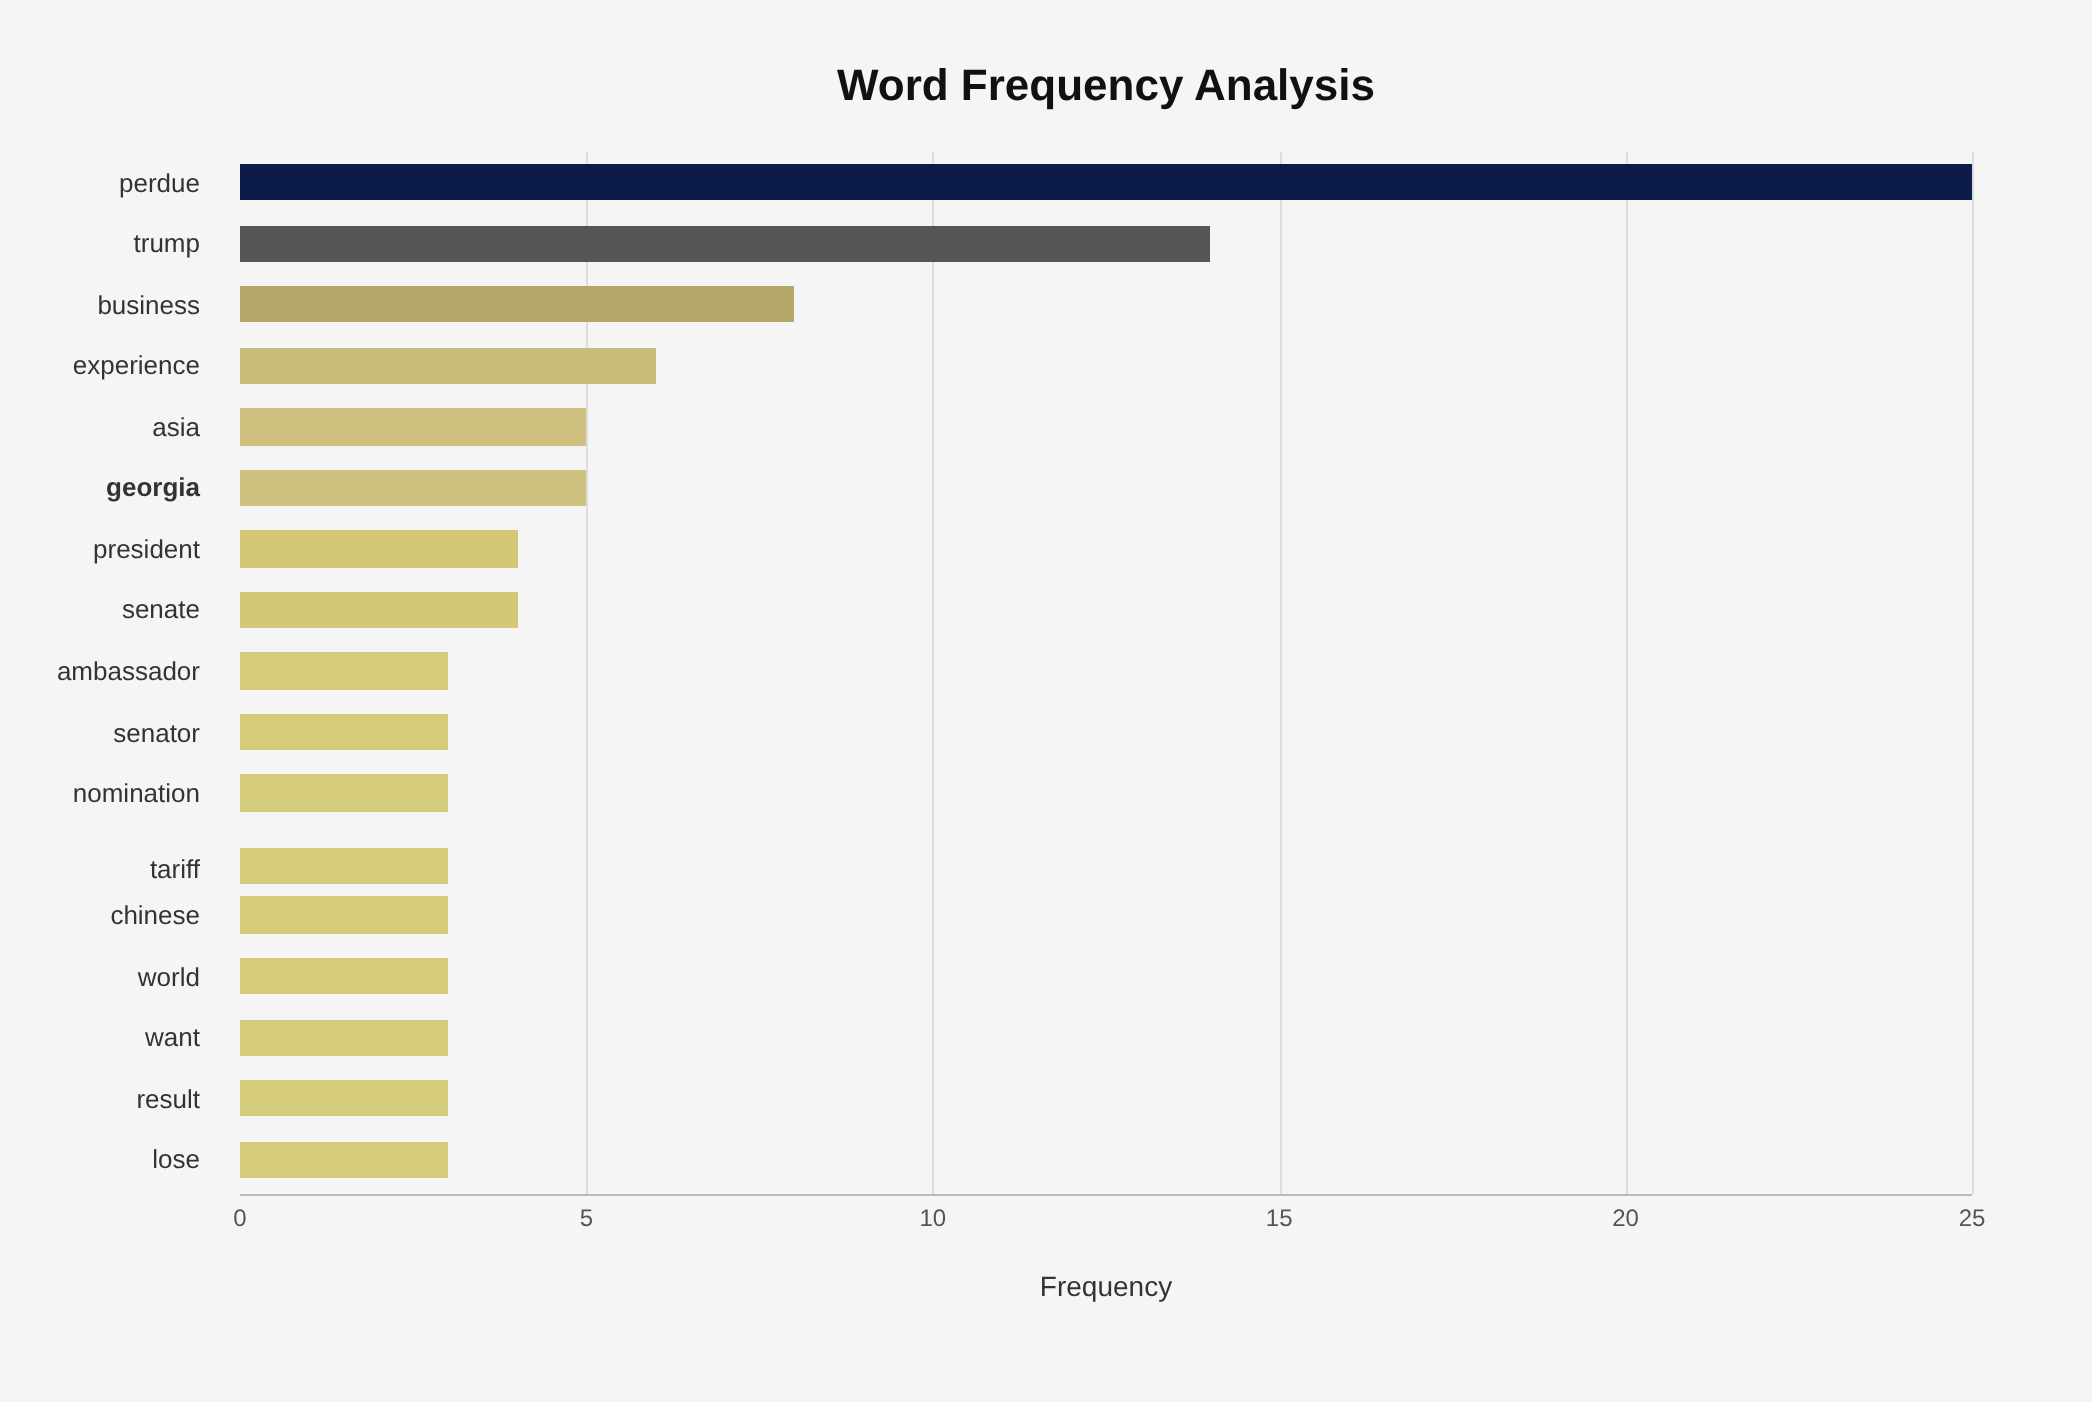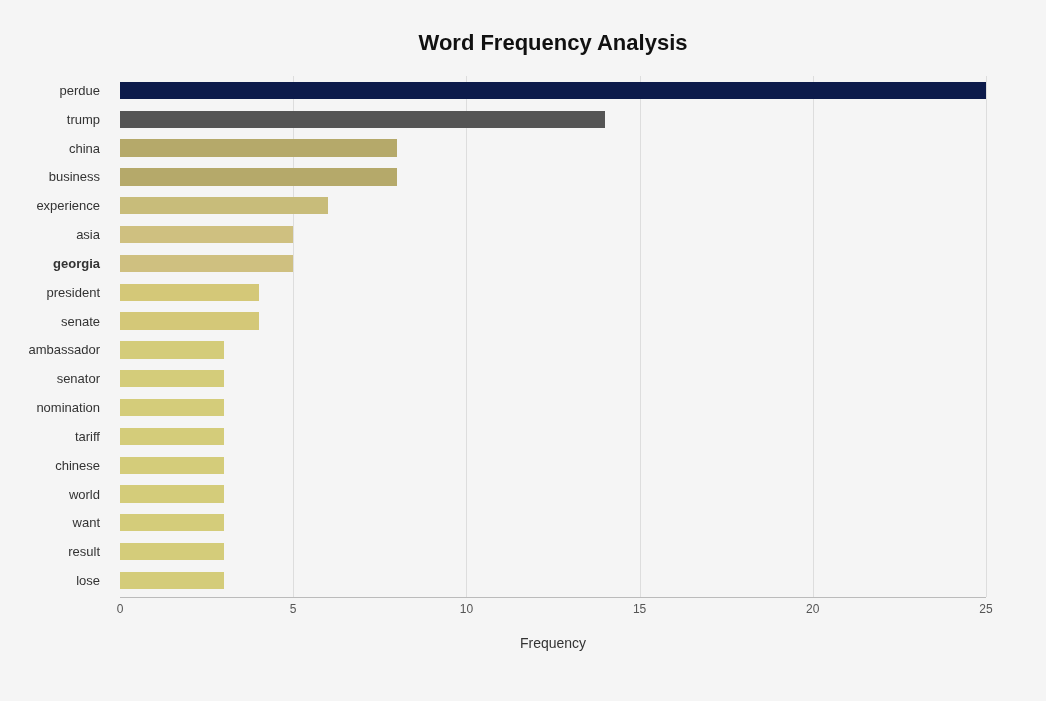--- a/index.html
+++ b/index.html
@@ -47,26 +47,20 @@
           <div style="height: 100%; width: 100%; background: rgb(13, 27, 75); min-width: 2px;"></div>
         </div>
       </div>
       <div style="display: flex; align-items: center; position: relative; flex: 1 1 0%;">
         <div style="width: 110px; text-align: right; padding-right: 10px; font-size: 13px; color: rgb(51, 51, 51); flex-shrink: 0; position: absolute; left: -120px;">trump</div>
         <div style="flex: 1 1 0%; height: 60%; display: flex; align-items: center; position: relative;">
           <div style="height: 100%; width: 56%; background: rgb(85, 85, 85); min-width: 2px;"></div>
         </div>
       </div>
       <div style="display: flex; align-items: center; position: relative; flex: 1 1 0%;">
-        <div style="width: 110px; text-align: right; padding-right: 10px; font-size: 13px; color: rgb(51, 51, 51); flex-shrink: 0; position: absolute; left: -120px;">china</div>
-        <div style="flex: 1 1 0%; height: 60%; display: flex; align-items: center; position: relative;">
-          <div style="height: 100%; width: 32%; background: rgb(181, 169, 106); min-width: 2px;"></div>
-        </div>
-      </div>
-      <div style="display: flex; align-items: center; position: relative; flex: 1 1 0%;">
         <div style="width: 110px; text-align: right; padding-right: 10px; font-size: 13px; color: rgb(51, 51, 51); flex-shrink: 0; position: absolute; left: -120px;">business</div>
         <div style="flex: 1 1 0%; height: 60%; display: flex; align-items: center; position: relative;">
           <div style="height: 100%; width: 32%; background: rgb(181, 169, 106); min-width: 2px;"></div>
         </div>
       </div>
       <div style="display: flex; align-items: center; position: relative; flex: 1 1 0%;">
         <div style="width: 110px; text-align: right; padding-right: 10px; font-size: 13px; color: rgb(51, 51, 51); flex-shrink: 0; position: absolute; left: -120px;">experience</div>
         <div style="flex: 1 1 0%; height: 60%; display: flex; align-items: center; position: relative;">
           <div style="height: 100%; width: 24%; background: rgb(200, 188, 122); min-width: 2px;"></div>
         </div>
@@ -106,21 +100,21 @@
         <div style="flex: 1 1 0%; height: 60%; display: flex; align-items: center; position: relative;">
           <div style="height: 100%; width: 12%; background: rgb(212, 204, 122); min-width: 2px;"></div>
         </div>
       </div>
       <div style="display: flex; align-items: center; position: relative; flex: 1 1 0%;">
         <div style="width: 110px; text-align: right; padding-right: 10px; font-size: 13px; color: rgb(51, 51, 51); flex-shrink: 0; position: absolute; left: -120px;">nomination</div>
         <div style="flex: 1 1 0%; height: 60%; display: flex; align-items: center; position: relative;">
           <div style="height: 100%; width: 12%; background: rgb(212, 204, 122); min-width: 2px;"></div>
         </div>
       </div>
-      <div style="display: flex; align-items: center; position: relative; flex: 1 1 0%; text-decoration: underline;">
+      <div style="display: flex; align-items: flex-end; position: relative; flex: 1 1 0%; text-decoration: underline;">
         <div style="width: 110px; text-align: right; padding-right: 10px; font-size: 13px; color: rgb(51, 51, 51); flex-shrink: 0; position: absolute; left: -120px;">tariff</div>
         <div style="flex: 1 1 0%; height: 60%; display: flex; align-items: center; position: relative;">
           <div style="height: 100%; width: 12%; background: rgb(212, 204, 122); min-width: 2px;"></div>
         </div>
       </div>
       <div style="display: flex; align-items: center; position: relative; flex: 1 1 0%;">
         <div style="width: 110px; text-align: right; padding-right: 10px; font-size: 13px; color: rgb(51, 51, 51); flex-shrink: 0; position: absolute; left: -120px;">chinese</div>
         <div style="flex: 1 1 0%; height: 60%; display: flex; align-items: center; position: relative;">
           <div style="height: 100%; width: 12%; background: rgb(212, 204, 122); min-width: 2px;"></div>
         </div>

